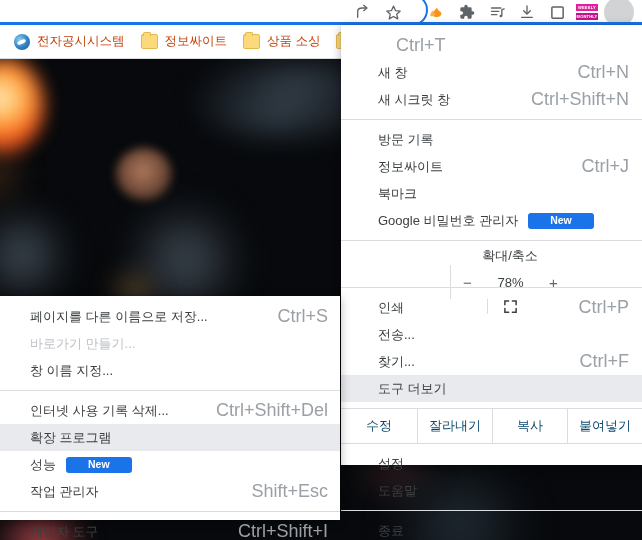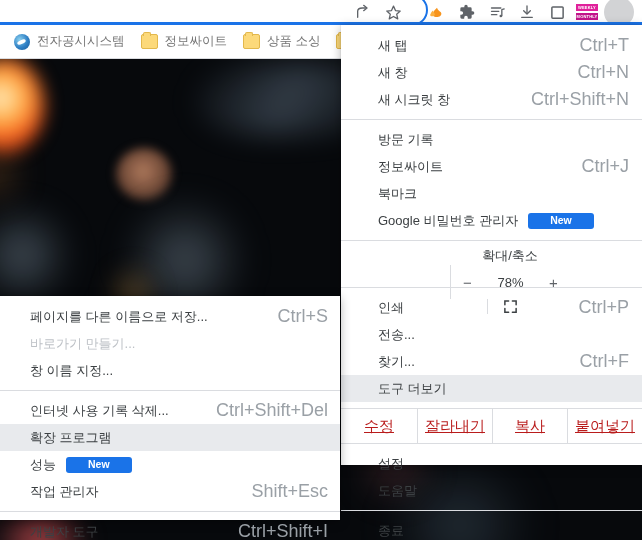--- a/index.html
+++ b/index.html
@@ -177,21 +177,21 @@
     overflow: hidden;
   }
   .bm {
     display: flex;
     align-items: center;
     gap: 7px;
     padding: 4px 8px;
     border-radius: 4px;
     white-space: nowrap;
     font-size: 12.5px;
-    color: #737373;
+    color: #c2410c;
   }
   .bm-icon-site {
     width: 16px; height: 16px;
     border-radius: 50%;
     background: radial-gradient(circle at 35% 35%, #8ad0ef 0%, #2f7fc4 55%, #1a5a96 100%);
     position: relative;
     flex: none;
   }
   .bm-icon-site::after {
     content: "";
@@ -323,26 +323,25 @@
     align-items: stretch;
     border-top: 1px solid #dadce0;
     border-bottom: 1px solid #dadce0;
     margin: 6px 0;
     overflow: hidden;
   }
   .edit-cell {
     display: flex;
     align-items: center;
     justify-content: center;
-    font-size: 15px;
-    color: #b91c1c;
+    font-size: 13px;
+    color: #0c4a6e;
     border-right: 1px solid #dadce0;
     box-sizing: border-box;
     white-space: nowrap;
-    text-decoration: underline;
   }
   .edit-cell.c0 { width: 77px; }
   .edit-cell.c1 { width: 75px; }
   .edit-cell.c2 { width: 75px; }
   .edit-cell.c3 { width: 74px; border-right: none; }
 
   
   #sub-menu {
     left: -2px;
     top: 296px;
@@ -456,21 +455,20 @@
     <div class="bm">
       <span class="bm-icon-folder"></span>
       <span></span>
     </div>
   </div>
 </div>
 
 <div id="main-menu" class="menu">
 
   <div class="mi">
-    <span class="label">새 탭</span>
     <span class="accel">Ctrl+T</span>
   </div>
   <div class="mi">
     <span class="label">새 창</span>
     <span class="accel">Ctrl+N</span>
   </div>
   <div class="mi">
     <span class="label">새 시크릿 창</span>
     <span class="accel">Ctrl+Shift+N</span>
   </div>

